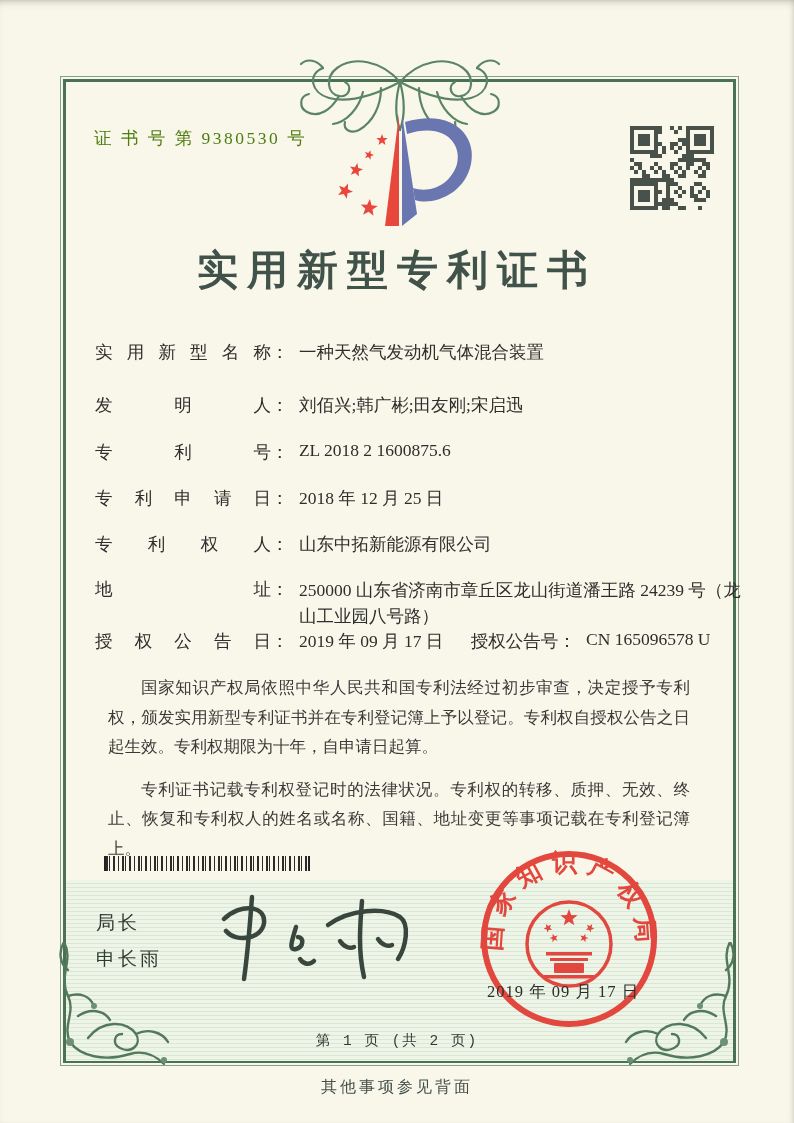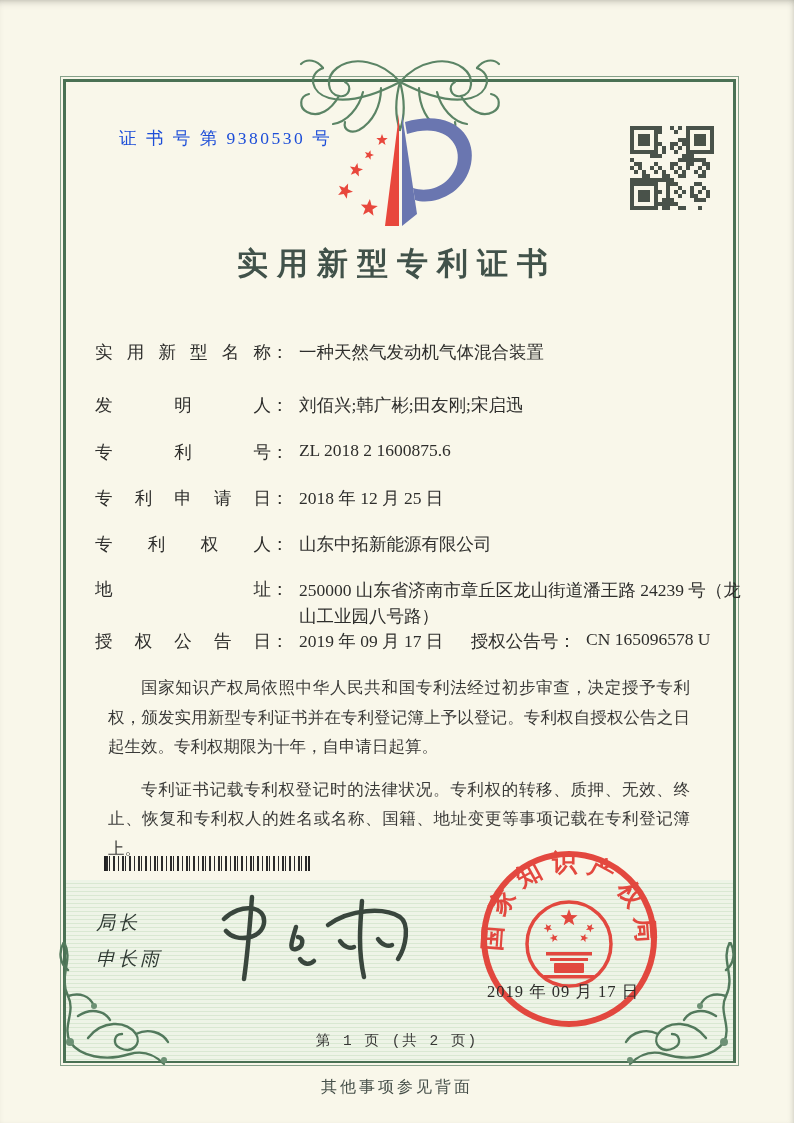--- a/index.html
+++ b/index.html
@@ -5,45 +5,45 @@
   html,body{margin:0;padding:0;}
   body{background:#e8e6da;font-family:"Liberation Serif","DejaVu Serif",serif;}
   .page{position:relative;width:794px;height:1123px;background:#f9f7ea;margin:0 auto;overflow:hidden;
         box-shadow:inset 0 6px 8px -6px rgba(80,80,70,.45), inset -4px 0 6px -4px rgba(80,80,70,.25);}
   
   .frame{position:absolute;left:60px;top:76px;width:677px;height:988px;border:1px solid #86a18a;}
   .frame-inner{position:absolute;inset:2px;border:3px solid #4a7154;}
   
   .ornament-top{position:absolute;left:277px;top:42px;width:246px;height:100px;}
   
-  .cert-no{position:absolute;left:94px;top:126px;font-size:17.5px;letter-spacing:2.5px;color:#1d4ed8;margin-left:25px;}
+  .cert-no{position:absolute;left:94px;top:126px;font-size:17.5px;letter-spacing:2.5px;color:#4d7c0f;}
   .logo{position:absolute;left:325px;top:108px;width:155px;height:130px;}
   .qr{position:absolute;left:630px;top:126px;display:grid;grid-template-columns:repeat(21,4px);grid-auto-rows:4px;}
   .qd{background:#49524a;}
-  .title{position:absolute;left:0;top:243px;width:100%;text-align:center;font-size:31px;
+  .title{position:absolute;left:0;top:243px;width:100%;text-align:center;font-size:41px;
          letter-spacing:9px;color:#41524a;font-weight:600;}
   
   .field-row{position:absolute;left:95px;font-size:17.5px;color:#2e2e2c;white-space:nowrap;}
   .f-label{display:inline-block;width:176px;text-align:justify;text-align-last:justify;vertical-align:top;}
   .f-value{display:inline-block;margin-left:6px;vertical-align:top;}
   .wrapval{white-space:normal;width:452px;line-height:26px;}
   .pair2{margin-left:23px;}
   
   .body-text{position:absolute;left:95px;top:660px;width:608px;font-size:16.5px;line-height:29.5px;
              color:#3a3a38;text-align:justify;}
   .body-text p{margin:13px;text-indent:2em;}
   
   .barcode{position:absolute;left:104px;top:856px;width:202px;height:15px;
     background:repeating-linear-gradient(90deg,#2b2b2b 0 2px,transparent 2px 3px,#2b2b2b 3px 4px,
       transparent 4px 7px,#2b2b2b 7px 9px,transparent 9px 12px,#2b2b2b 12px 13px,transparent 13px 16px);
     border-left:2px solid #222;border-right:2px solid #222;}
   
   .band{position:absolute;left:66px;top:880px;width:667px;height:181px;
     background:repeating-linear-gradient(180deg,#eef4e7 0 3px,#d9e8d2 3px 4px);}
-  .director{position:absolute;left:96px;color:#2f3a33;font-size:19px;letter-spacing:3px;font-style:italic;}
+  .director{position:absolute;left:96px;color:#2f3a33;font-size:19px;letter-spacing:3px;}
   .sig{position:absolute;left:200px;top:885px;width:215px;height:105px;}
   .seal{position:absolute;left:478px;top:848px;width:182px;height:182px;opacity:.92;}
   .seal-date{position:absolute;left:487px;top:981px;font-size:16.5px;color:#2d2d2b;letter-spacing:1px;}
   .page-info{position:absolute;left:0;top:1031px;width:100%;text-align:center;font-size:14.5px;
              color:#3a3a38;letter-spacing:2px;font-family:Liberation Mono, monospace;}
   .back-note{position:absolute;left:0;top:1077px;width:100%;text-align:center;font-size:16px;
              color:#46504a;letter-spacing:3px;}
   .flourish{position:absolute;top:942px;width:132px;height:126px;}
   .flourish.left{left:52px;}
   .flourish.right{left:610px;transform:scaleX(-1);}

